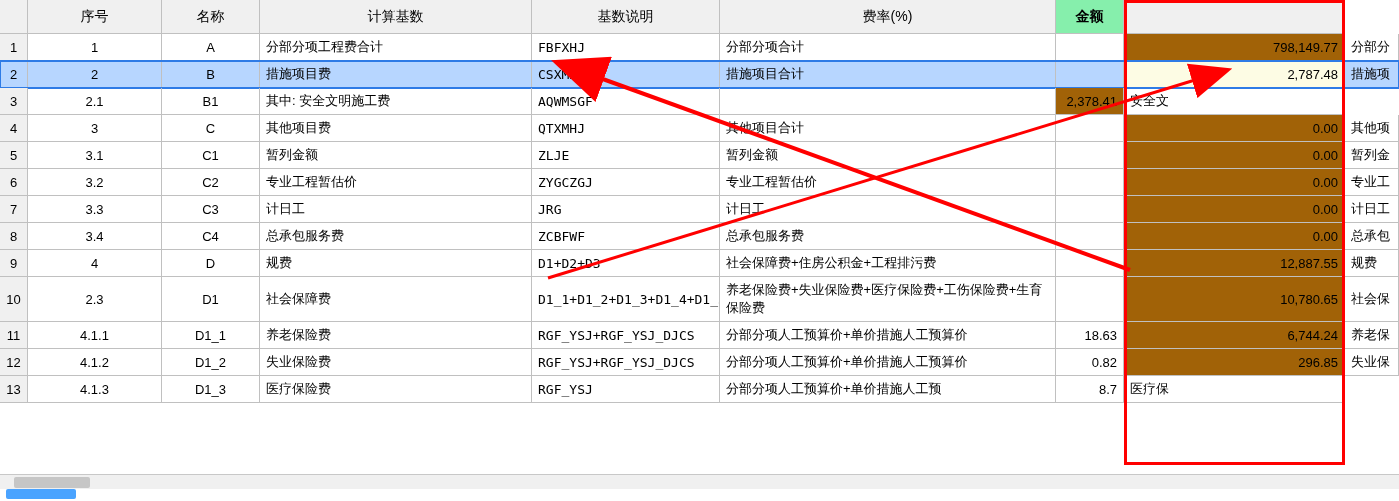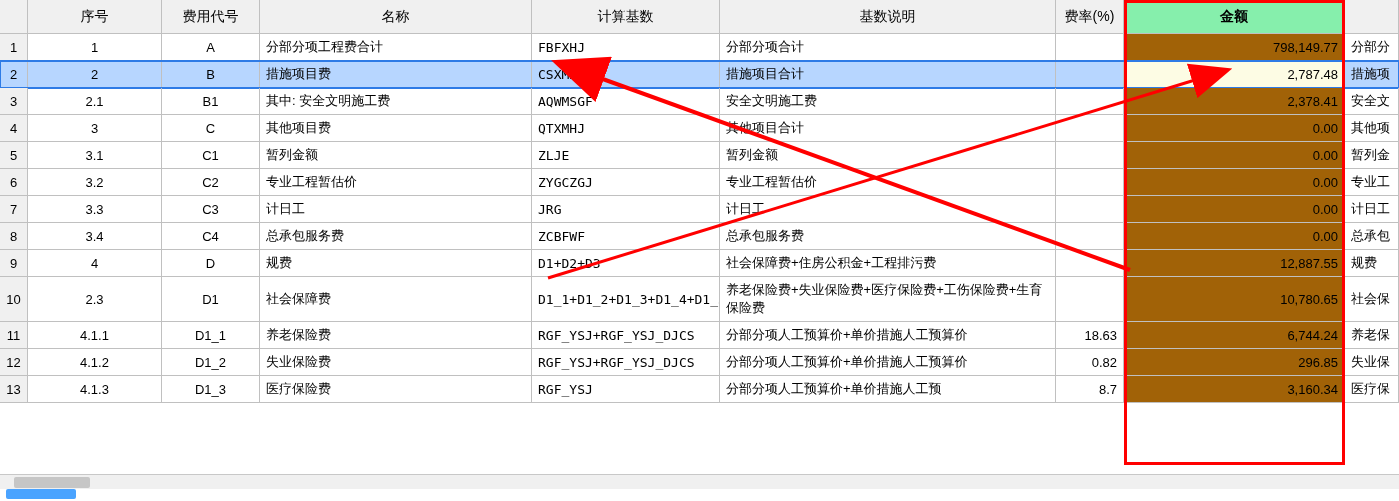--- a/index.html
+++ b/index.html
@@ -111,21 +111,20 @@
     border-radius: 2px;
   }
 </style>
 </head>
 <body>
 
 <div class="grid" id="grid">
   <div class="row header">
     <div class="cell row-num"></div>
     <div class="cell">序号</div>
-    <div class="cell">费用代号</div>
     <div class="cell">名称</div>
     <div class="cell">计算基数</div>
     <div class="cell">基数说明</div>
     <div class="cell">费率(%)</div>
     <div class="cell amount-head">金额</div>
     <div class="cell"></div>
   </div>
 <div class="row">
       <div class="cell row-num">1</div>
       <div class="cell c-seq">1</div>
@@ -147,21 +146,20 @@
       <div class="cell c-rate"></div>
       <div class="cell c-amount">2,787.48</div>
       <div class="cell c-last">措施项</div>
     </div>
     <div class="row">
       <div class="cell row-num">3</div>
       <div class="cell c-seq">2.1</div>
       <div class="cell c-code">B1</div>
       <div class="cell c-name">其中: 安全文明施工费</div>
       <div class="cell c-base">AQWMSGF</div>
-      <div class="cell c-desc">安全文明施工费</div>
       <div class="cell c-rate"></div>
       <div class="cell c-amount">2,378.41</div>
       <div class="cell c-last">安全文</div>
     </div>
     <div class="row">
       <div class="cell row-num">4</div>
       <div class="cell c-seq">3</div>
       <div class="cell c-code">C</div>
       <div class="cell c-name">其他项目费</div>
       <div class="cell c-base">QTXMHJ</div>
@@ -259,21 +257,20 @@
       <div class="cell c-last">失业保</div>
     </div>
     <div class="row">
       <div class="cell row-num">13</div>
       <div class="cell c-seq">4.1.3</div>
       <div class="cell c-code">D1_3</div>
       <div class="cell c-name">医疗保险费</div>
       <div class="cell c-base">RGF_YSJ</div>
       <div class="cell c-desc">分部分项人工预算价+单价措施人工预</div>
       <div class="cell c-rate">8.7</div>
-      <div class="cell c-amount">3,160.34</div>
       <div class="cell c-last">医疗保</div>
     </div>
   </div>
 
 <div class="highlight-box" style="left:1124px;top:0;width:221px;height:465px;"></div>
 
 <svg class="overlay" width="1399" height="501">
   <defs>
     <marker id="arrowhead" markerWidth="14" markerHeight="12" refX="1" refY="6" orient="auto">
       <polygon points="0 0, 14 6, 0 12" fill="#FF0000"></polygon>

